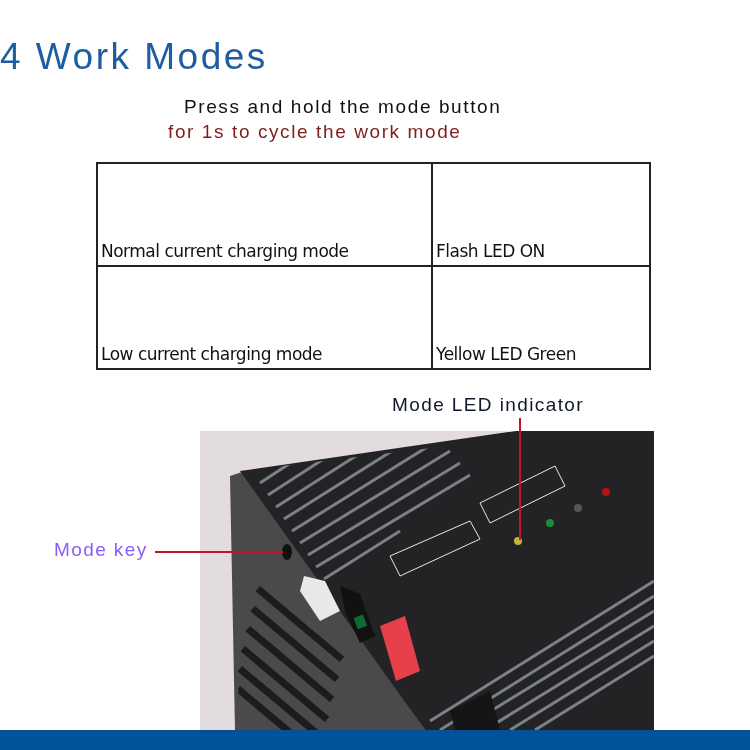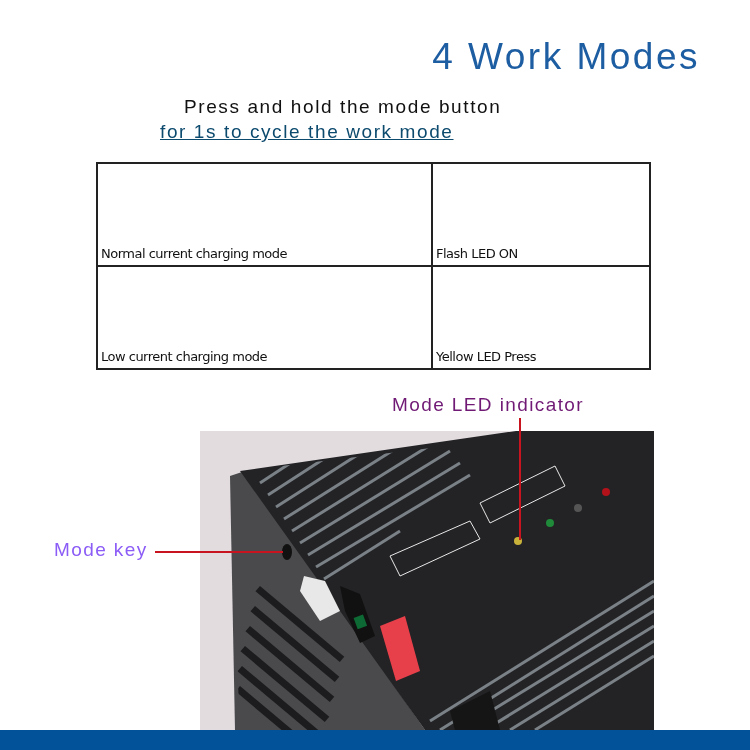--- a/index.html
+++ b/index.html
@@ -3,48 +3,48 @@
 <meta charset="utf-8">
 <style>
   html, body { margin: 0; padding: 0; }
   body {
     width: 750px; height: 750px; position: relative; overflow: hidden;
     background: #ffffff;
     font-family: "Liberation Sans", sans-serif;
   }
   .title {
     position: absolute; left: 0; width: 700px; top: 36px;
-    text-align: right; font-size: 37px; letter-spacing: 2.5px;
+    text-align: left; font-size: 37px; letter-spacing: 2.5px;
     color: #1d5da2; font-family: "Liberation Sans", sans-serif;
   }
   .sub1 {
     position: absolute; left: 184px; top: 96px; font-size: 19px;
     letter-spacing: 1.6px; color: #111; text-align: right;
   }
   .sub2 {
-    position: absolute; left: 160px; top: 121px; font-size: 19px;
-    letter-spacing: 1.6px; color: #0c4a6e; text-decoration: underline;
+    position: absolute; left: 168px; top: 121px; font-size: 19px;
+    letter-spacing: 1.6px; color: #7f1d1d;
   }
   table.modes {
     position: absolute; left: 96px; top: 162px;
     width: 555px; height: 208px;
     border-collapse: collapse;
     font-family: "DejaVu Sans", sans-serif;
   }
   table.modes td {
     border: 2px solid #222;
-    font-size: 13px; color: #111;
+    font-size: 17px; color: #111;
     vertical-align: bottom; padding: 0 0 4px 3px;
     letter-spacing: -0.5px;
     height: 50px;
   }
   table.modes td.c1 { width: 330px; }
   .led-label {
     position: absolute; left: 392px; top: 394px; font-size: 19px;
-    letter-spacing: 1.4px; color: #701a75;
+    letter-spacing: 1.4px; color: #0f172a;
   }
   .key-label {
     position: absolute; left: 54px; top: 539px; font-size: 19px;
     letter-spacing: 1.4px; color: #8b5cf6;
   }
   .photo {
     position: absolute; left: 200px; top: 431px; width: 454px; height: 299px;
     background: #e2dcdf; overflow: hidden;
   }
   .bottom-band {
@@ -61,21 +61,21 @@
 <div class="sub2">for 1s to cycle the work mode</div>
 
 <table class="modes">
   <tbody>
       <tr>
     <td class="c1">Normal current charging mode</td>
     <td>Flash LED  ON</td>
   </tr>
   <tr>
     <td class="c1">Low current charging mode</td>
-    <td>Yellow LED  Press</td>
+    <td>Yellow LED  Green</td>
   </tr>
 </tbody>
   </table>
 
 <div class="led-label">Mode LED indicator</div>
 
 <div class="photo">
   <svg width="454" height="299" viewBox="0 0 454 299" xmlns="http://www.w3.org/2000/svg">
     <defs>
       <clipPath id="topClip">

